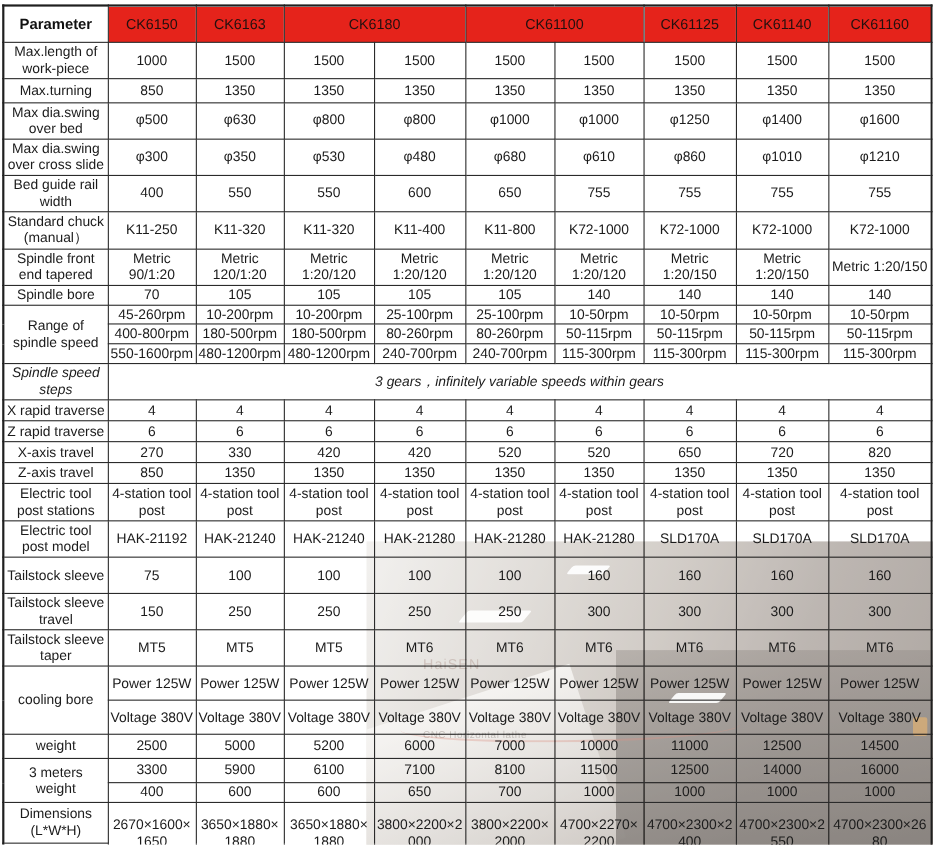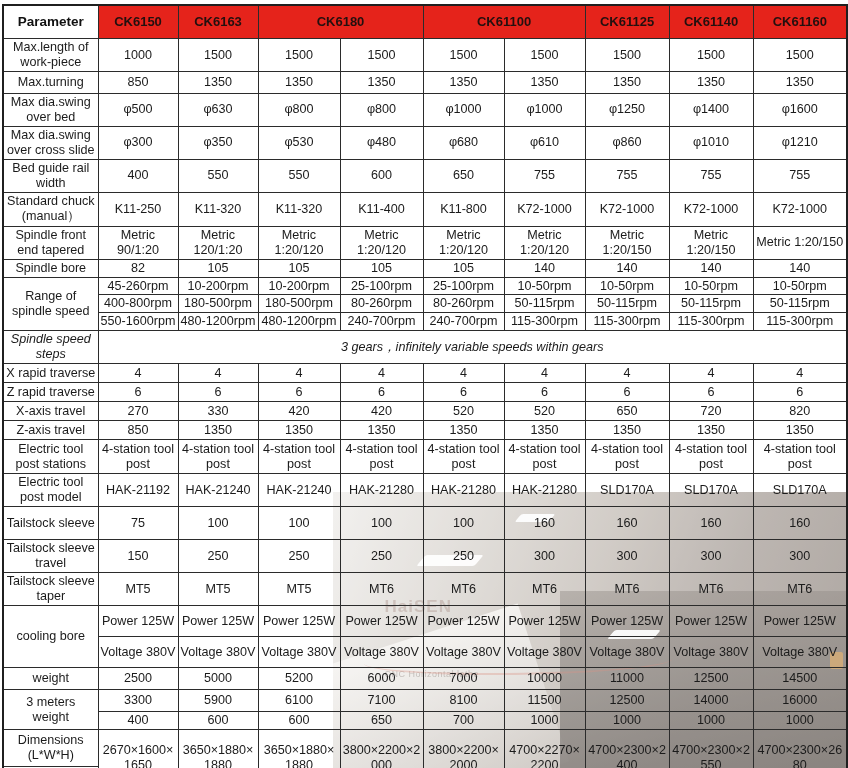--- a/index.html
+++ b/index.html
@@ -13,37 +13,37 @@
     background:linear-gradient(112deg,#eceae7 0%,#d6d1cb 22%,#b9b1a9 48%,#9a9089 70%,#80766e 100%);}
   .photo-dark{position:absolute;left:44%;top:36%;width:56%;height:64%;
     background:linear-gradient(180deg,rgba(92,82,74,.45) 0%,rgba(58,50,44,.72) 100%);}
   .photo-edge{position:absolute;left:-4%;top:52%;width:46%;height:60%;transform:rotate(-18deg);
     background:linear-gradient(180deg,rgba(245,243,240,.85),rgba(190,183,176,.55));}
   .slash{position:absolute;background:rgba(255,255,255,.92);transform:skewX(-40deg);border-radius:2px;}
   .slash.s1{left:17%;top:23%;width:58px;height:11px;}
   .slash.s2{left:54%;top:50%;width:46px;height:9px;}
   .slash.s3{left:36%;top:8%;width:34px;height:8px;}
   .wm{position:absolute;left:10%;top:37%;text-align:left;line-height:1.5;}
-  .wm-brand{font-size:17px;font-weight:bold;color:rgba(150,120,110,.55);letter-spacing:1px;}
+  .wm-brand{font-size:13px;font-weight:normal;color:rgba(150,120,110,.55);letter-spacing:1px;}
   .wm-caption{font-size:9px;color:rgba(120,110,102,.6);letter-spacing:.5px;margin-top:48px;}
   .wm-curve{position:absolute;left:6%;top:56%;width:60%;height:26px;border-bottom:2px solid rgba(200,90,70,.35);
     border-radius:0 0 60% 40%;}
   .chip{position:absolute;right:5px;top:58%;width:13px;height:17px;background:#c08233;opacity:.85;border-radius:2px;}
 
   
   table.spec{
     position:relative;z-index:1;border-collapse:collapse;table-layout:fixed;
     width:844px;margin:4px 2px 0 2px;border:2px solid #1f1f1f;
   }
   .spec th,.spec td{
     border:1px solid #2b2b2b;padding:1px 2px;text-align:center;vertical-align:middle;
     font-size:12.6px;line-height:1.18;color:#1b1b1b;background:rgba(255,255,255,.34);
     overflow:hidden;word-wrap:break-word;
   }
-  .spec th.model{background:#e5231b;color:#23100f;font-weight:bold;font-size:13px;height:30px;}
+  .spec th.model{background:#e5231b;color:#23100f;font-weight:normal;font-size:13px;height:30px;}
   .spec th.corner{background:#ffffff;color:#111;font-weight:bold;font-size:13.5px;}
   .spec td.lbl{white-space:pre-line;}
   .spec td.val{}
   .spec td.brk{word-break:break-all;}
   .spec td.full{text-align:center;}
 </style>
 </head>
 <body>
 
 <div class="screen">
@@ -169,21 +169,21 @@
           <td class="val">Metric 1:20/120</td>
           <td class="val">Metric 1:20/120</td>
           <td class="val">Metric 1:20/120</td>
           <td class="val">Metric 1:20/120</td>
           <td class="val">Metric 1:20/150</td>
           <td class="val">Metric 1:20/150</td>
           <td class="val">Metric 1:20/150</td>
         </tr>
         <tr style="height: 17px;">
           <td class="lbl">Spindle bore</td>
-          <td class="val">82</td>
+          <td class="val">70</td>
           <td class="val">105</td>
           <td class="val">105</td>
           <td class="val">105</td>
           <td class="val">105</td>
           <td class="val">140</td>
           <td class="val">140</td>
           <td class="val">140</td>
           <td class="val">140</td>
         </tr>
         <tr style="height: 17px;">

